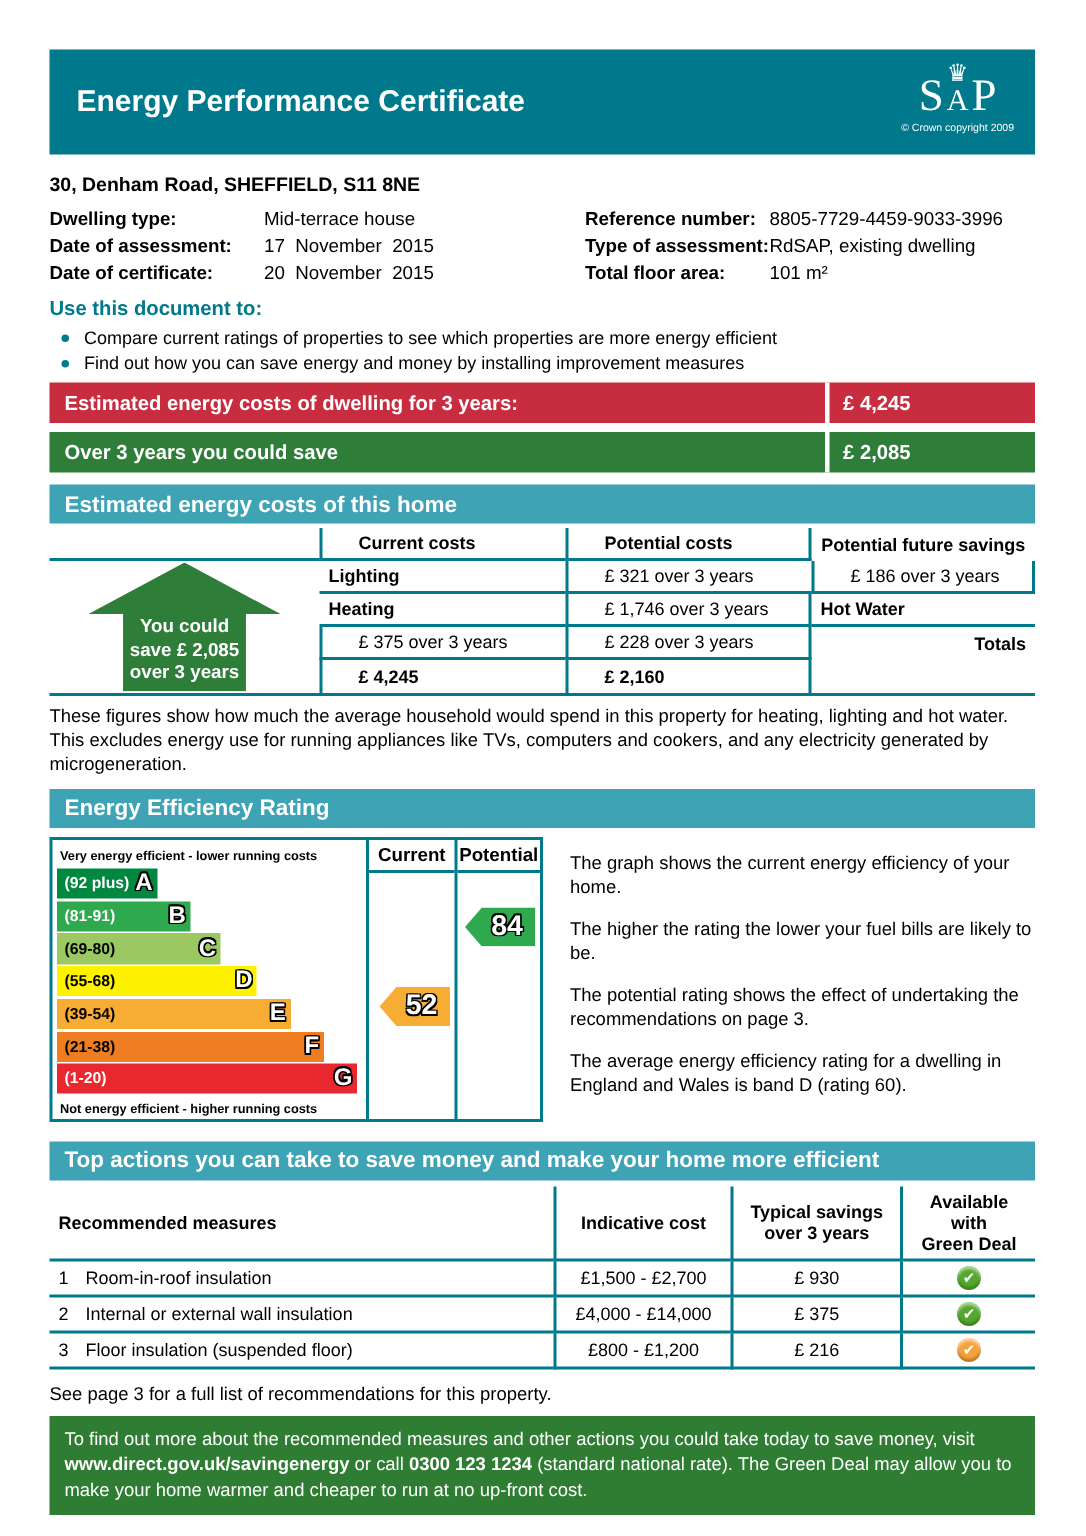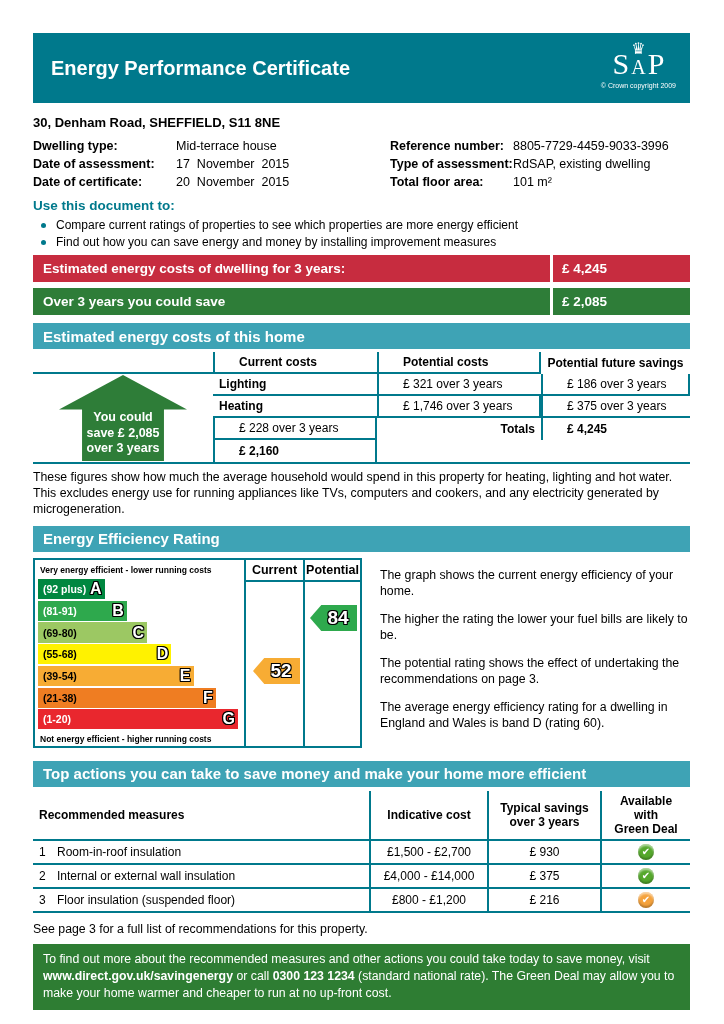--- a/index.html
+++ b/index.html
@@ -163,20 +163,21 @@
             <div>You could</div>
             <div>save £ 2,085</div>
             <div>over 3 years</div>
           </div>
         </div>
       </div>
 
       <div class="c rowname b-b">Heating</div>
       <div class="c b-l b-r b-b">£ 1,746 over 3 years</div>
 
+      <div class="c rowname b-b">Hot Water</div>
       <div class="c b-l b-b">£ 375 over 3 years</div>
       <div class="c b-l b-r b-b">£ 228 over 3 years</div>
 
       <div class="c totals">Totals</div>
       <div class="c bold b-l">£ 4,245</div>
       <div class="c bold b-l b-r">£ 2,160</div>
     </div>
 
     <div class="ct-note">These figures show how much the average household would spend in this property for heating, lighting and hot water. This excludes energy use for running appliances like TVs, computers and cookers, and any electricity generated by microgeneration.</div>
 

